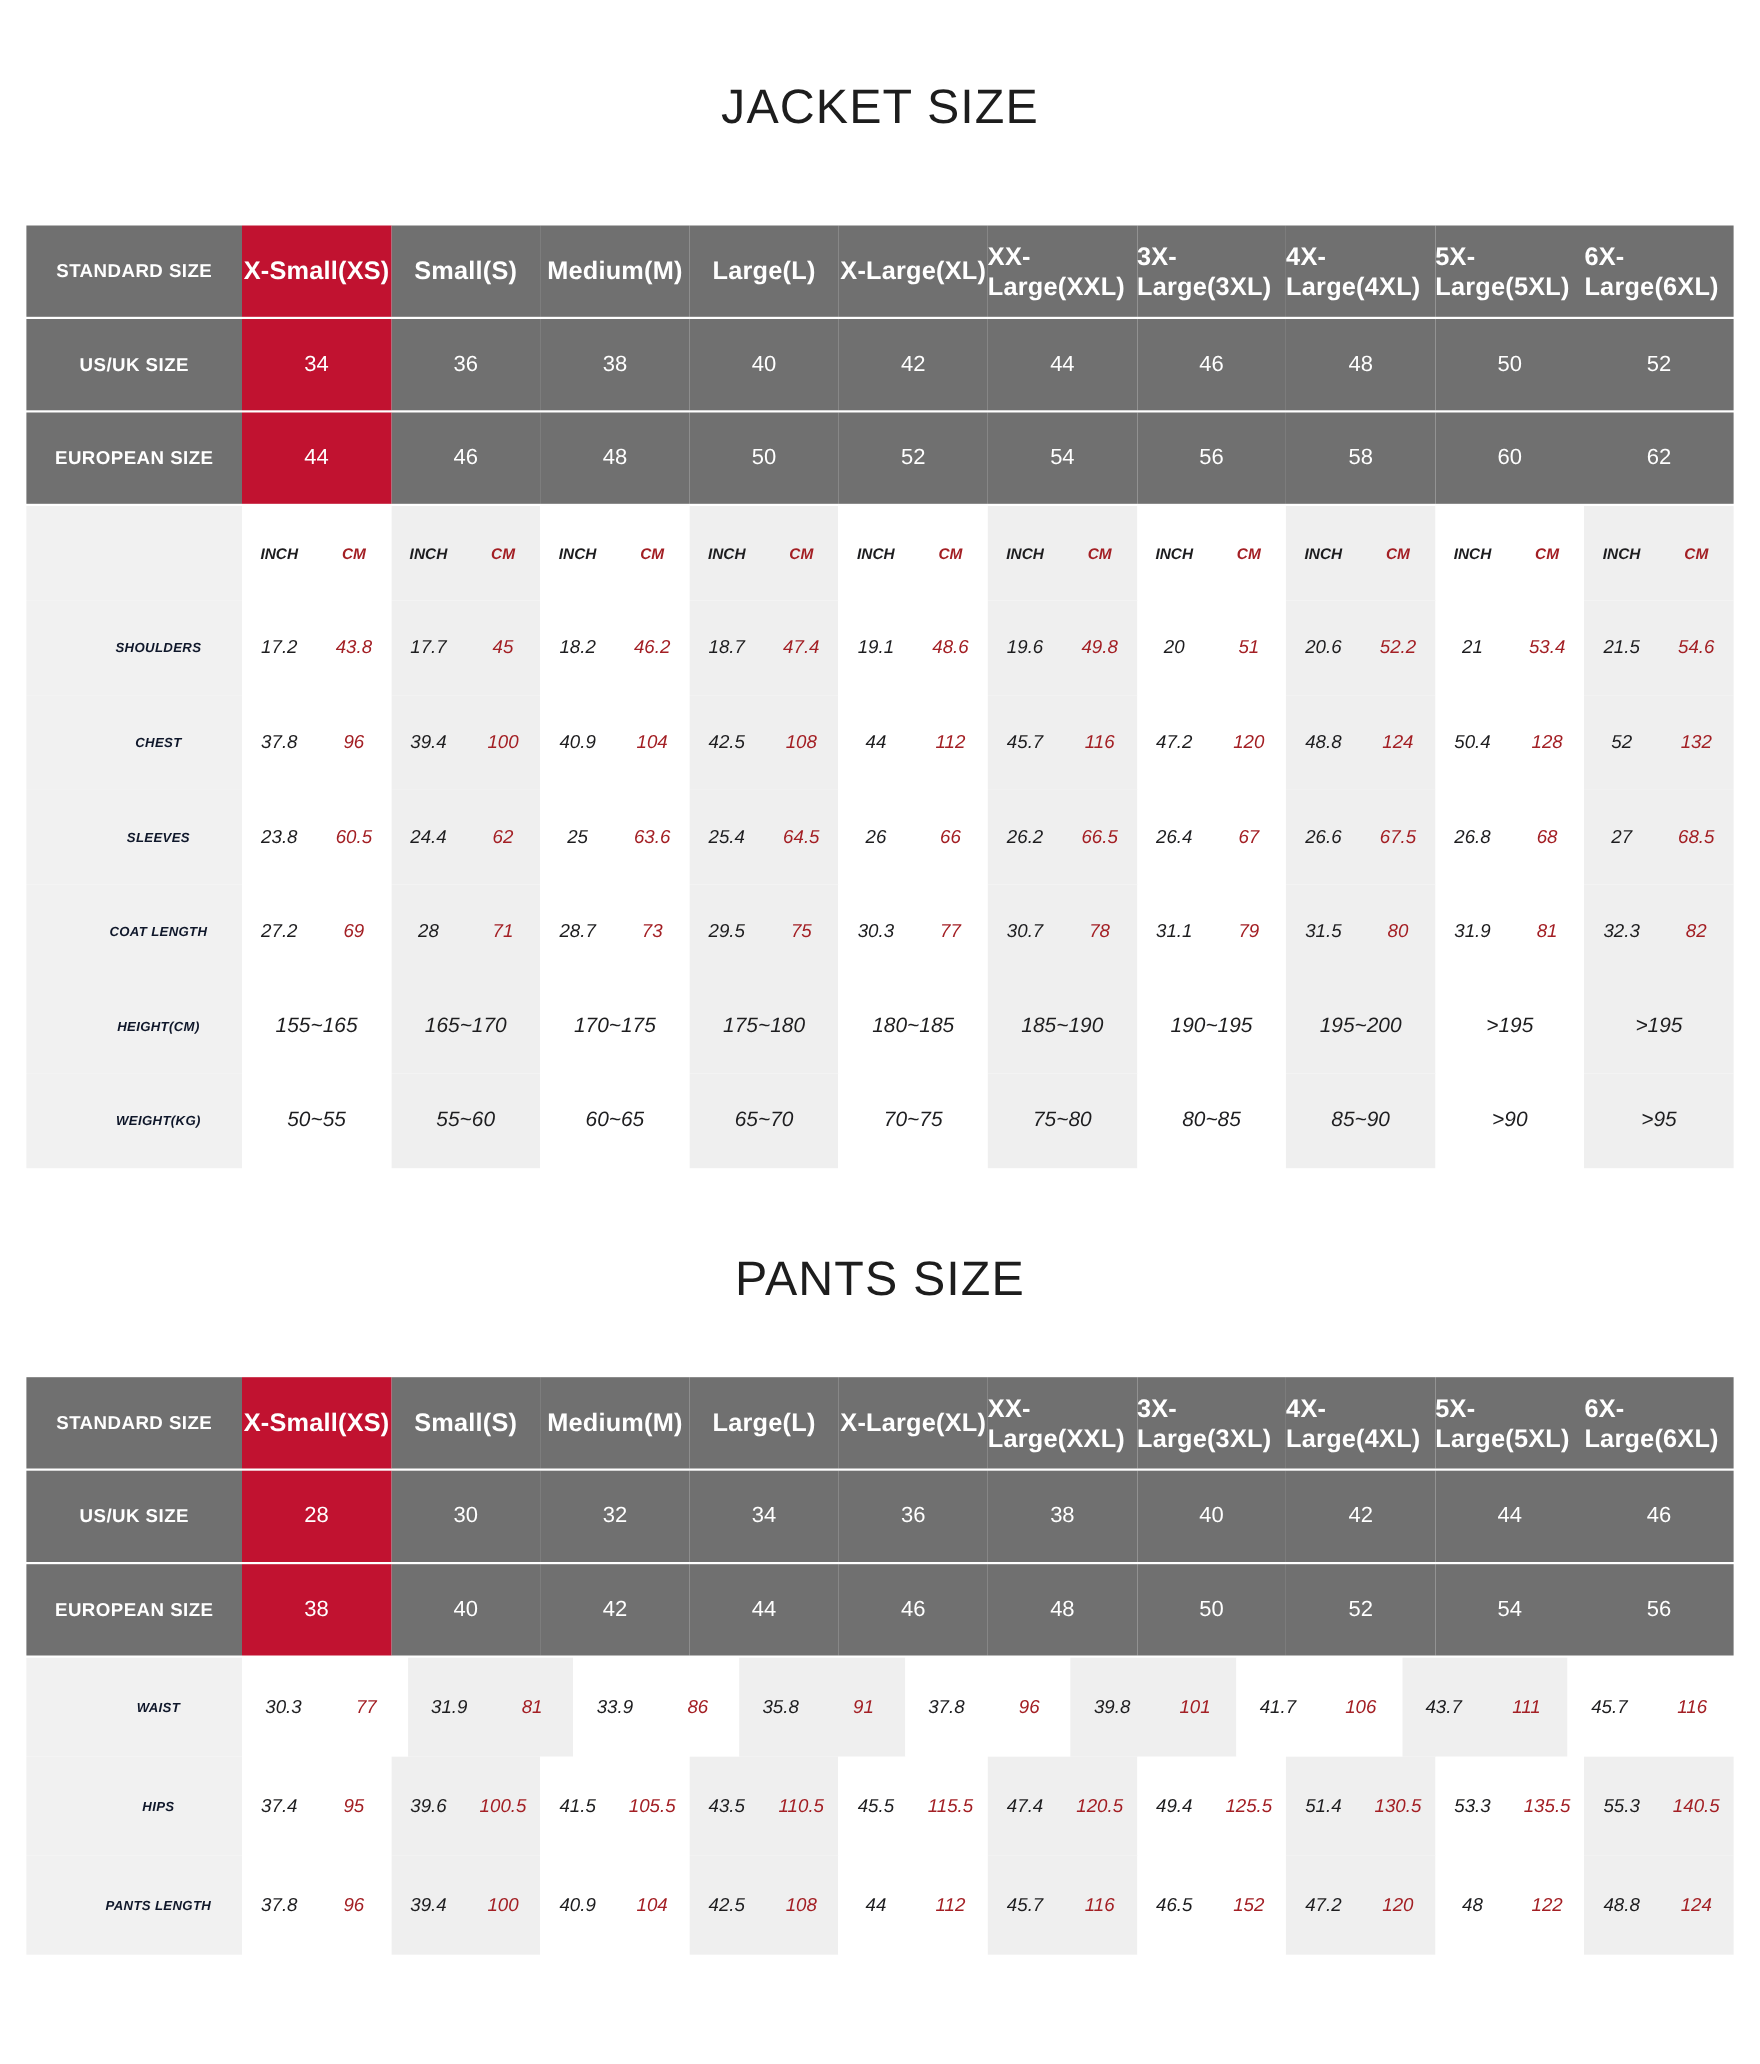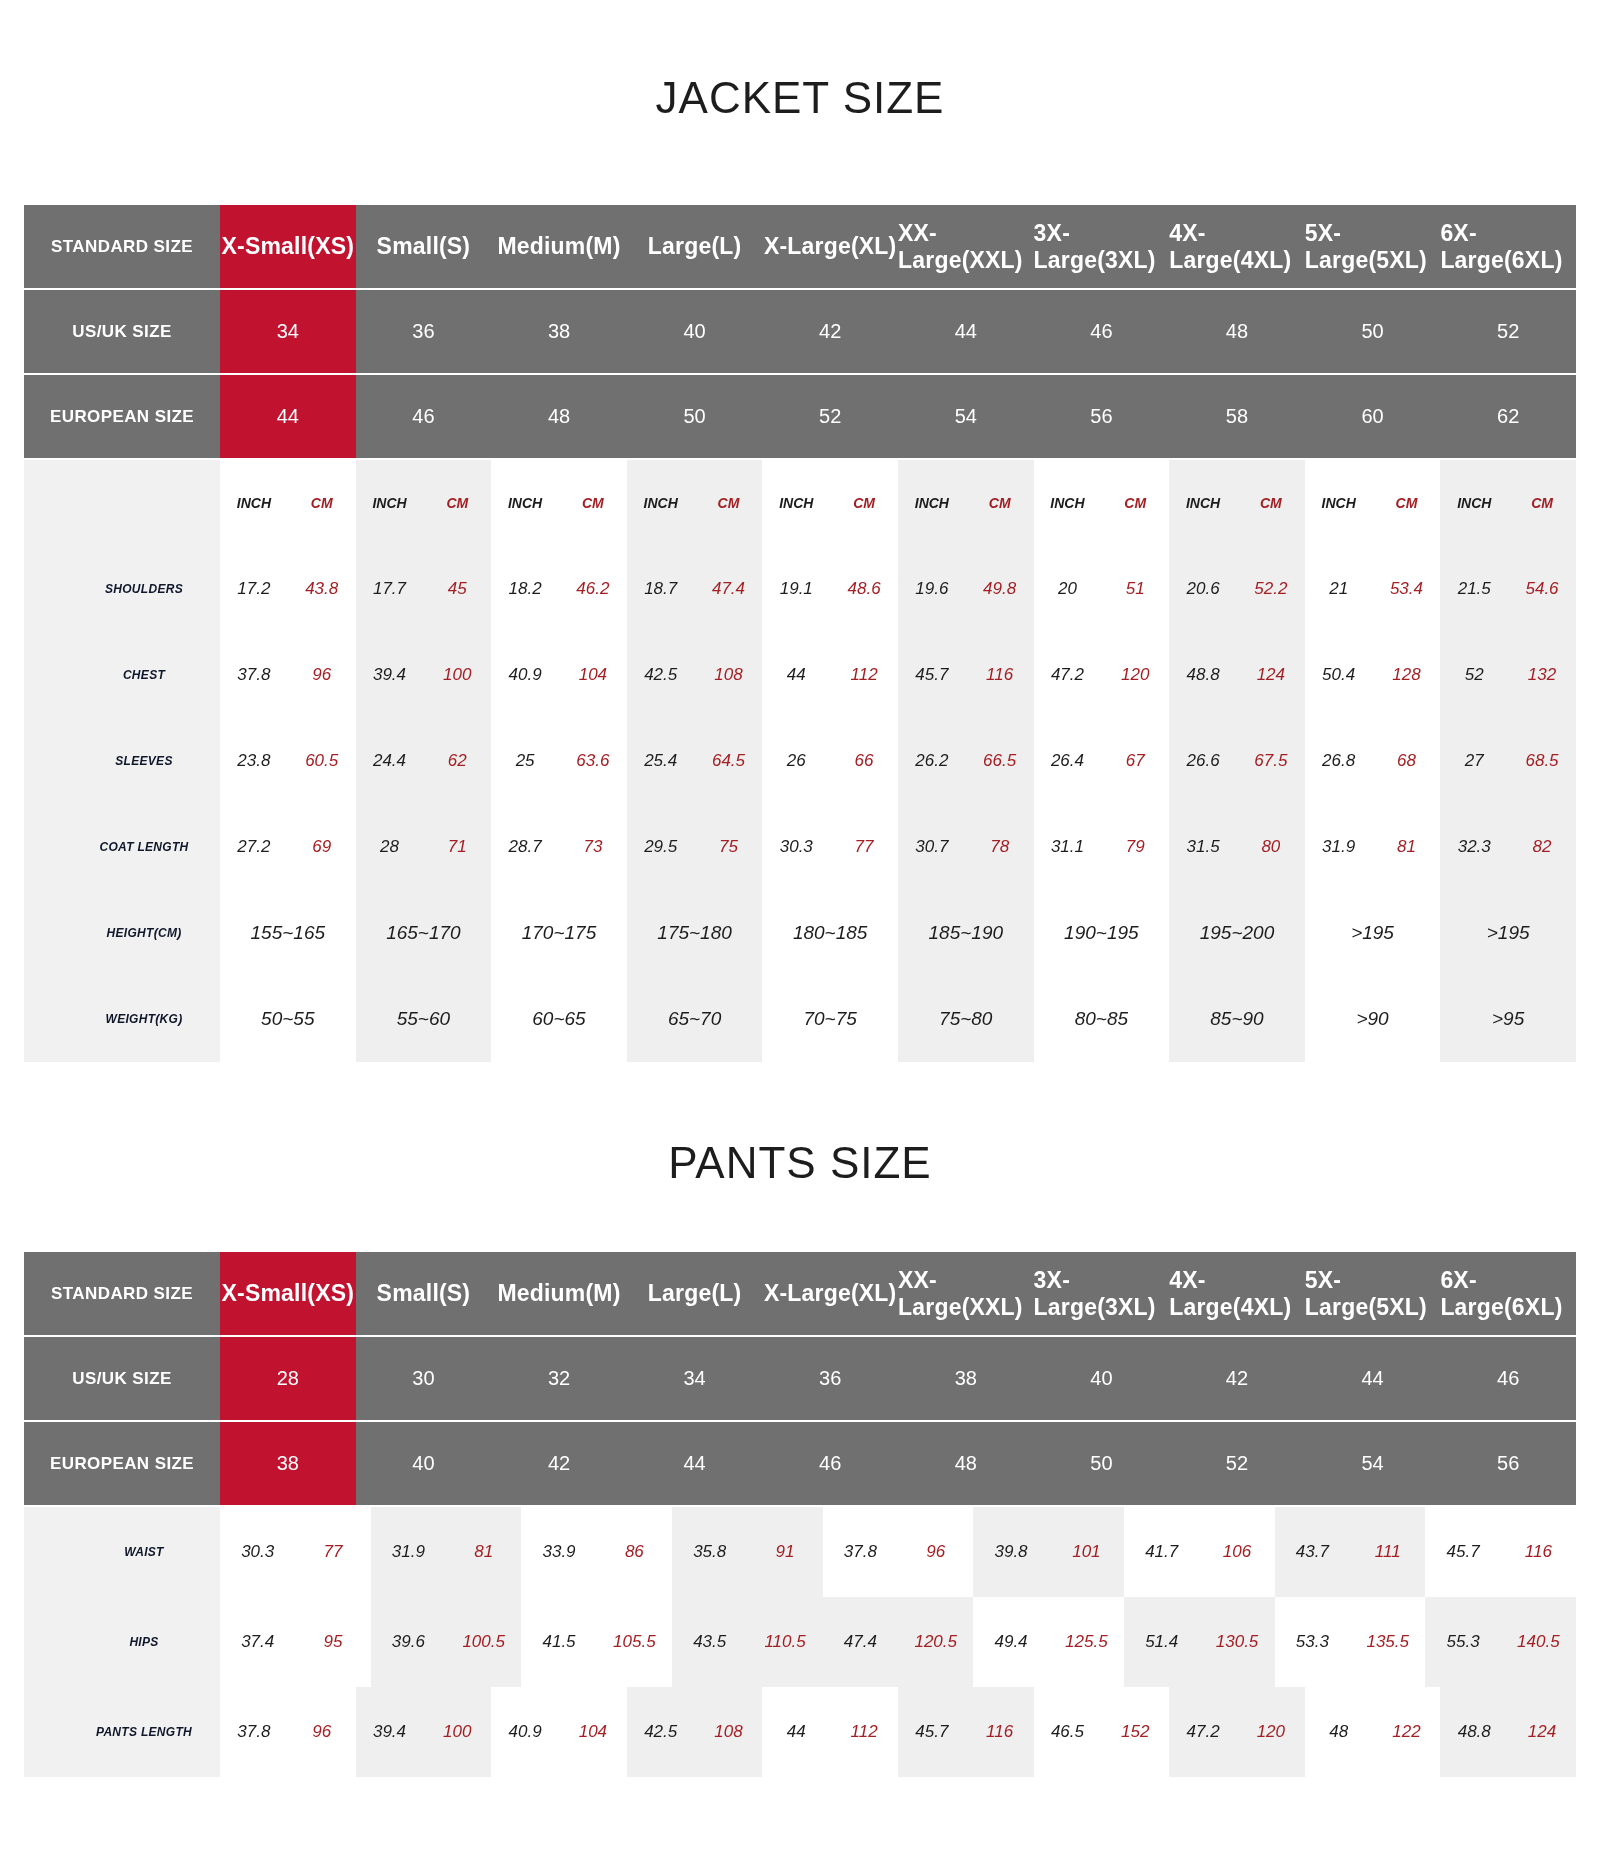--- a/index.html
+++ b/index.html
@@ -425,20 +425,24 @@
             <span class="cm">100.5</span>
           </div>
           <div class="cell cw pair">
             <span class="inch">41.5</span>
             <span class="cm">105.5</span>
           </div>
           <div class="cell cg pair">
             <span class="inch">43.5</span>
             <span class="cm">110.5</span>
           </div>
+          <div class="cell cw pair">
+            <span class="inch">45.5</span>
+            <span class="cm">115.5</span>
+          </div>
           <div class="cell cg pair">
             <span class="inch">47.4</span>
             <span class="cm">120.5</span>
           </div>
           <div class="cell cw pair">
             <span class="inch">49.4</span>
             <span class="cm">125.5</span>
           </div>
           <div class="cell cg pair">
             <span class="inch">51.4</span>

